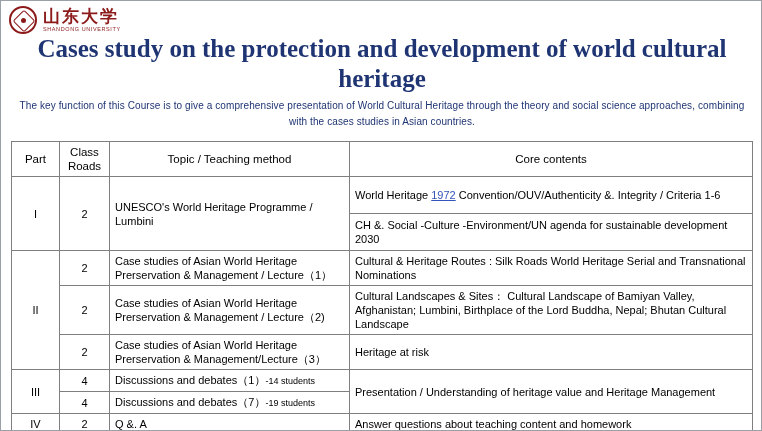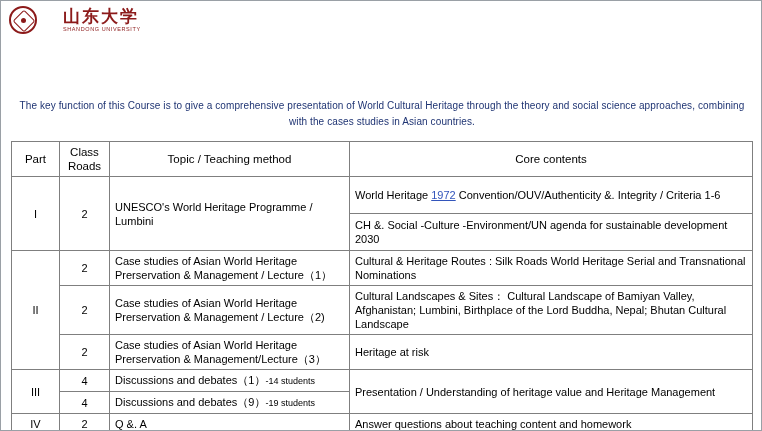--- a/index.html
+++ b/index.html
@@ -23,21 +23,20 @@
     overflow: hidden;
   }
   
   .logo-row {
     position: absolute;
     top: 4px;
     left: 8px;
     display: flex;
     align-items: center;
     height: 30px;
-    gap: 20px;
   }
   .logo-seal {
     width: 28px;
     height: 28px;
     border-radius: 50%;
     border: 2px solid #8c1a1a;
     box-sizing: border-box;
     position: relative;
     background: #ffffff;
     flex: none;
@@ -155,20 +154,21 @@
 <div class="page">
 
   <div class="logo-row">
     <div class="logo-seal"></div>
     <div class="logo-text">
       <div class="logo-cn">山东大学</div>
       <div class="logo-en">SHANDONG UNIVERSITY</div>
     </div>
   </div>
 
+  <div class="title">Cases study on the protection and development of world cultural heritage</div>
 
   <div class="intro">The key function of this Course is to give a comprehensive presentation of World Cultural Heritage through the theory and social science approaches, combining with the cases studies in Asian countries.</div>
 
   <table class="schedule">
     <colgroup>
       <col class="c-part">
       <col class="c-hour">
       <col class="c-topic">
       <col class="c-core">
     </colgroup>
@@ -222,21 +222,21 @@
         <td class="center" rowspan="2">III</td>
         <td class="center">4</td>
         <td>
           <span>Discussions and debates（1）</span><span class="small">-14 students</span>
         </td>
         <td rowspan="2">Presentation / Understanding of heritage value and Heritage Management</td>
       </tr>
       <tr>
         <td class="center">4</td>
         <td>
-          <span>Discussions and debates（9）</span><span class="small">-19 students</span>
+          <span>Discussions and debates（7）</span><span class="small">-19 students</span>
         </td>
       </tr>
 
       <tr>
         <td class="center">IV</td>
         <td class="center">2</td>
         <td>Q &amp;. A</td>
         <td>Answer questions about teaching content and homework</td>
       </tr>
 

